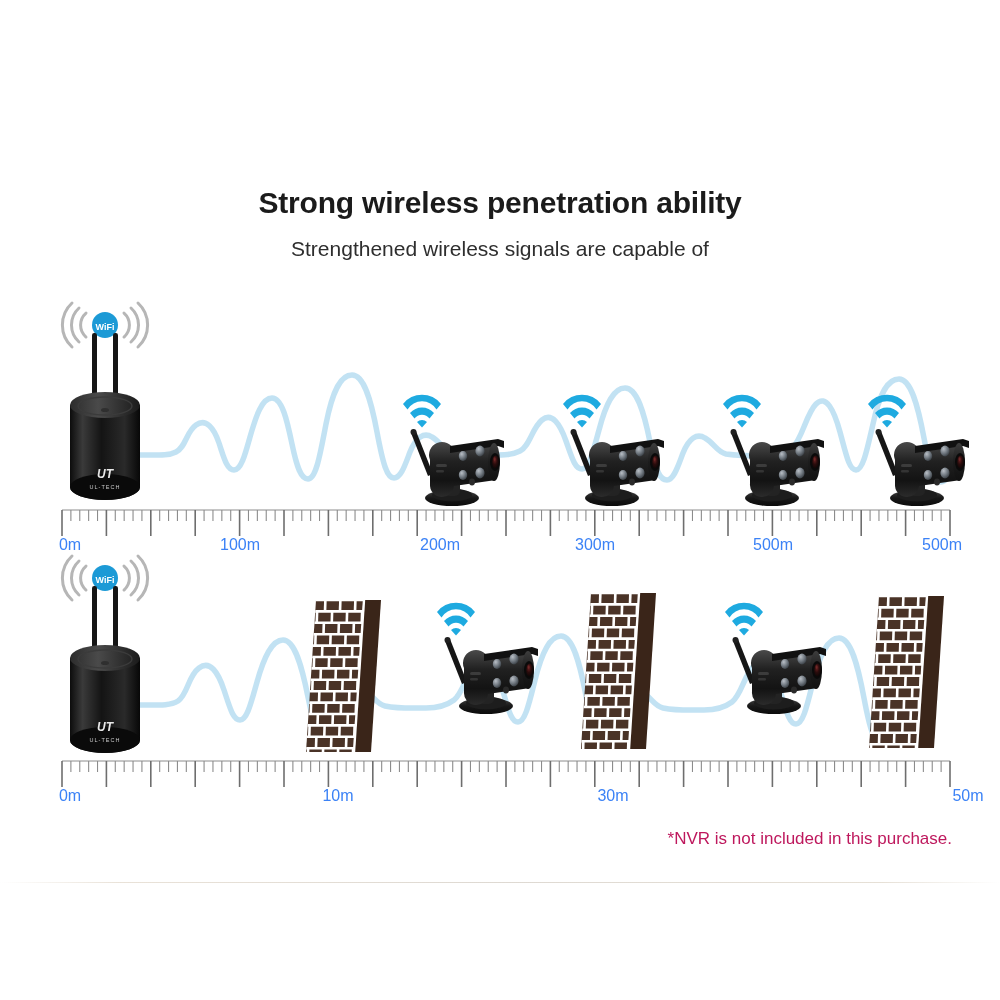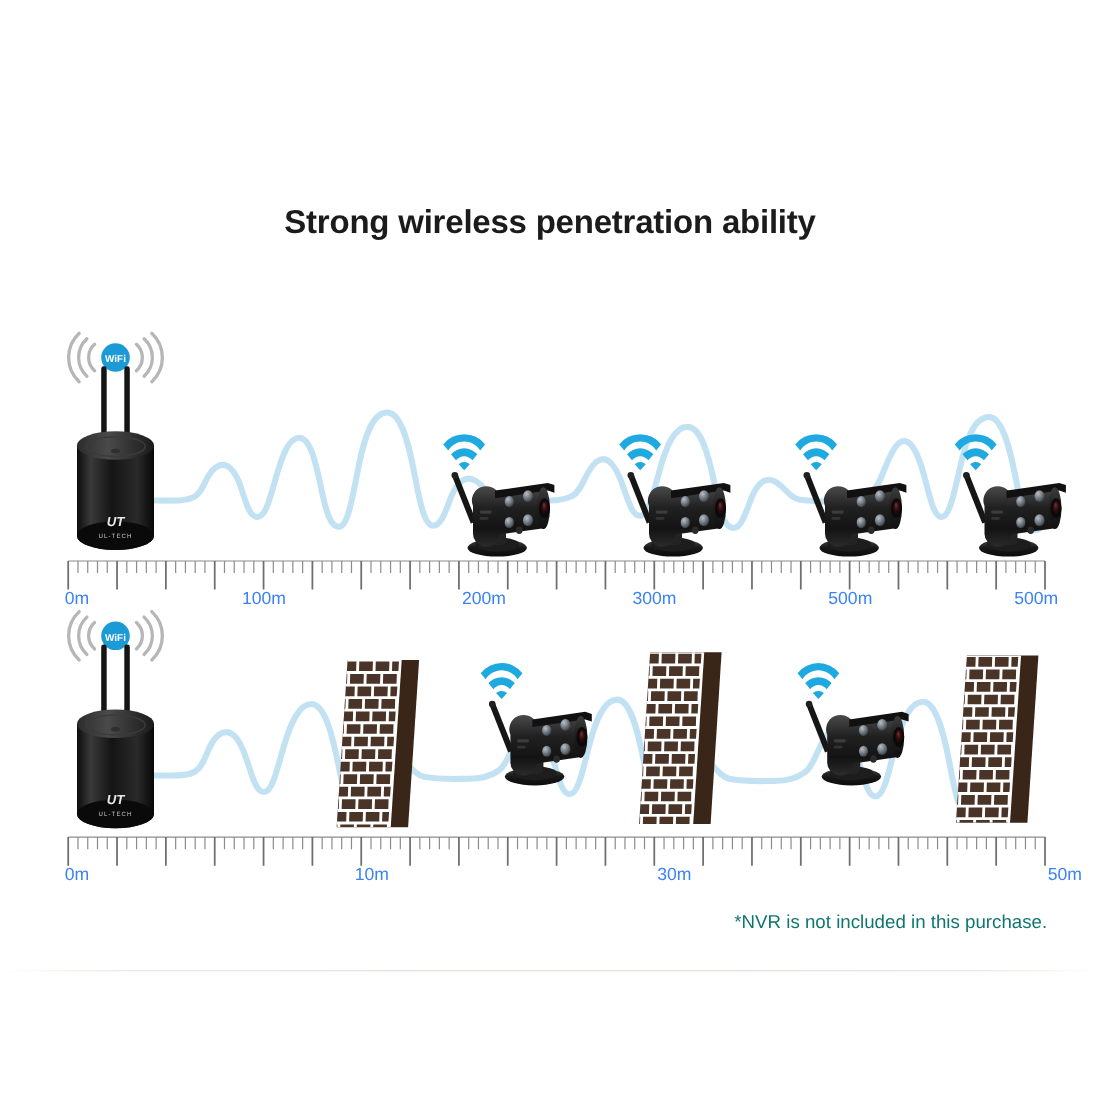--- a/index.html
+++ b/index.html
@@ -24,21 +24,21 @@
     position:absolute;left:0;top:233px;width:1000px;
     text-align:center;
     font-size:21px;font-weight:400;line-height:31px;
     color:#2e2e2e;
   }
   .sub span{display:block;}
 
   
   .footnote{
     position:absolute;right:48px;top:829px;
-    font-size:17px;color:#0f766e;
+    font-size:17px;color:#be185d;
   }
   .divider{
     position:absolute;left:0;top:882px;width:1000px;height:1px;
     background:linear-gradient(to right,#ffffff 0%,#e9e2d8 12%,#ded9d2 50%,#e6e0d6 88%,#ffffff 100%);
   }
 
   
   svg.scene{position:absolute;left:0;top:0;overflow:visible;}
 
   
@@ -50,20 +50,21 @@
     white-space:nowrap;
   }
 </style>
 </head>
 <body>
 
 <div class="stage">
 
   <div class="title">Strong wireless penetration ability</div>
   <div class="sub">
+    <span>Strengthened wireless signals are capable of</span>
   </div>
 
   <svg class="scene" width="1000" height="1000">
     <defs>
       <linearGradient id="bodyG" x1="0" y1="0" x2="1" y2="0">
         <stop offset="0" stop-color="#0c0c0c"></stop>
         <stop offset=".18" stop-color="#3a3a3a"></stop>
         <stop offset=".45" stop-color="#141414"></stop>
         <stop offset=".78" stop-color="#2a2a2a"></stop>
         <stop offset="1" stop-color="#070707"></stop>

